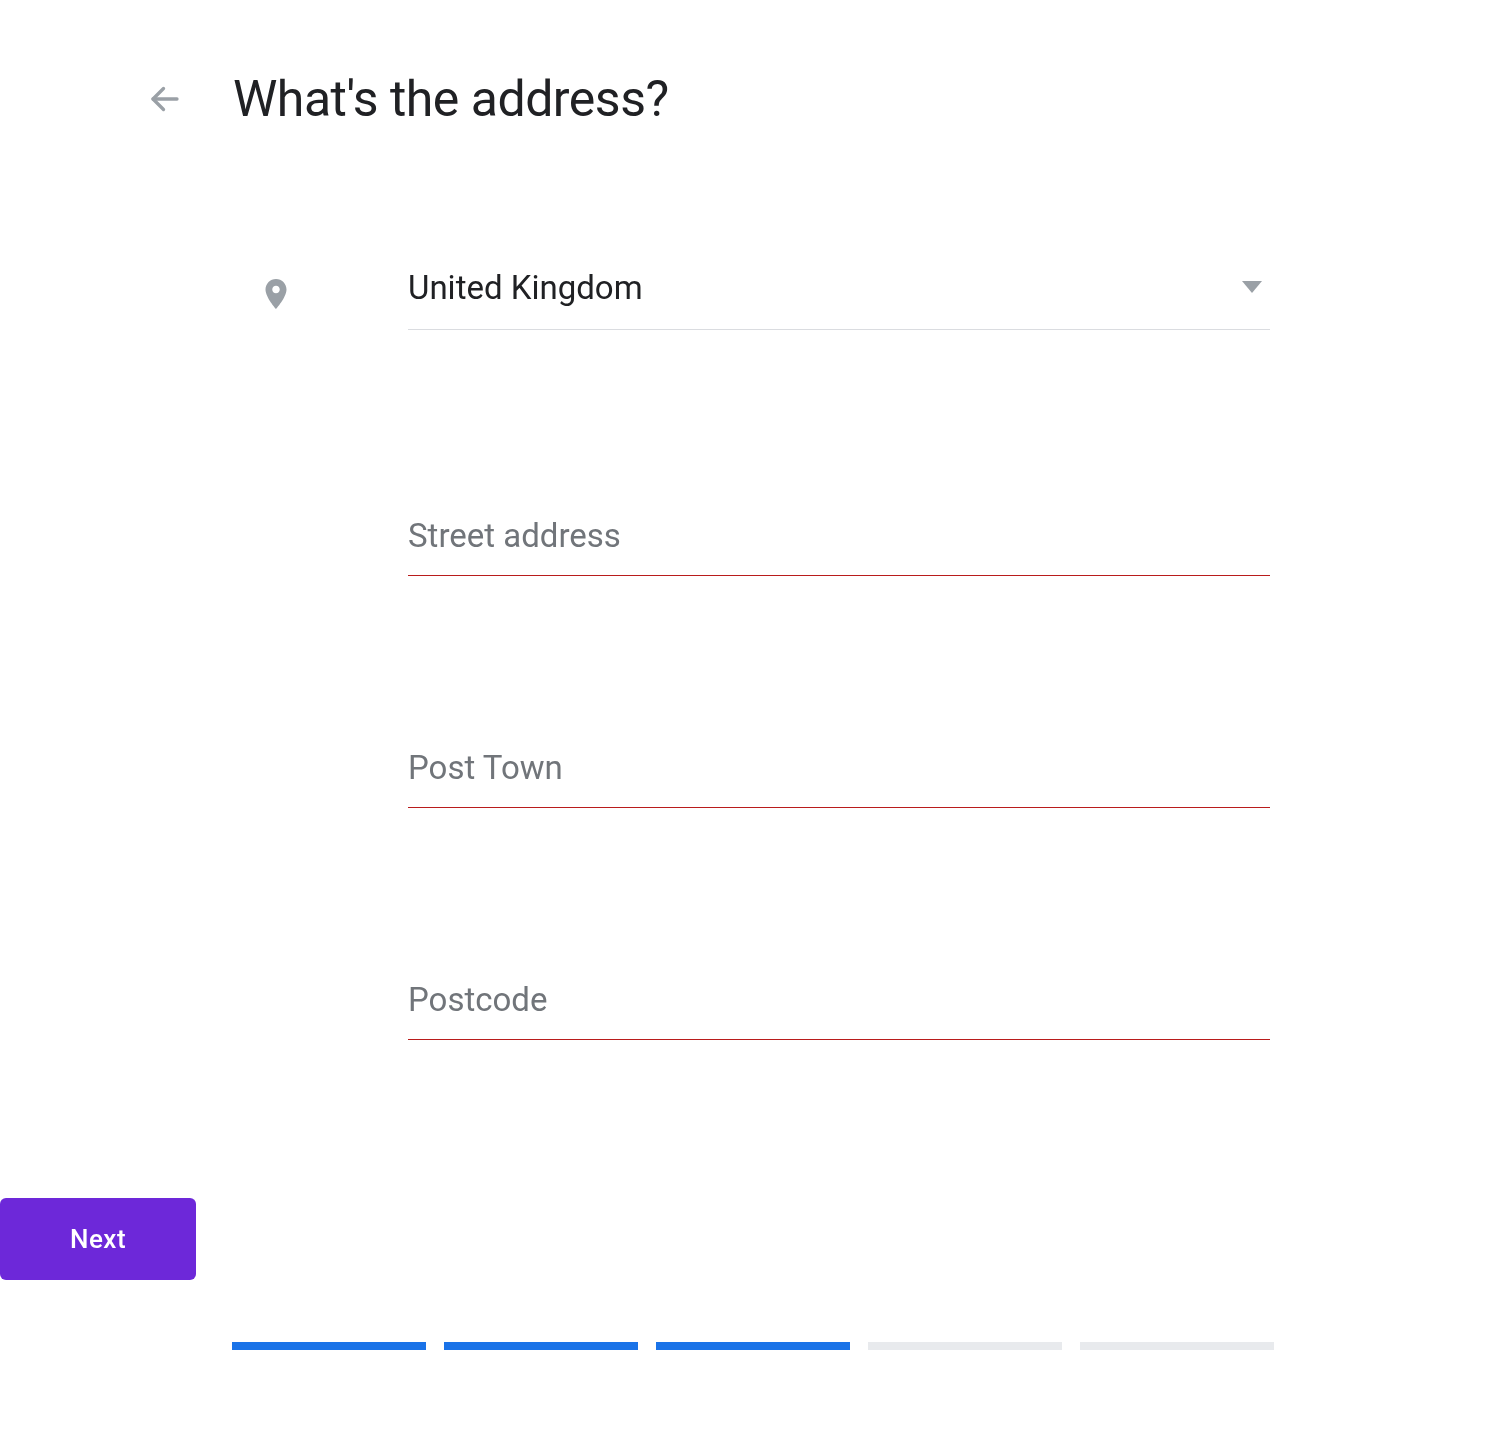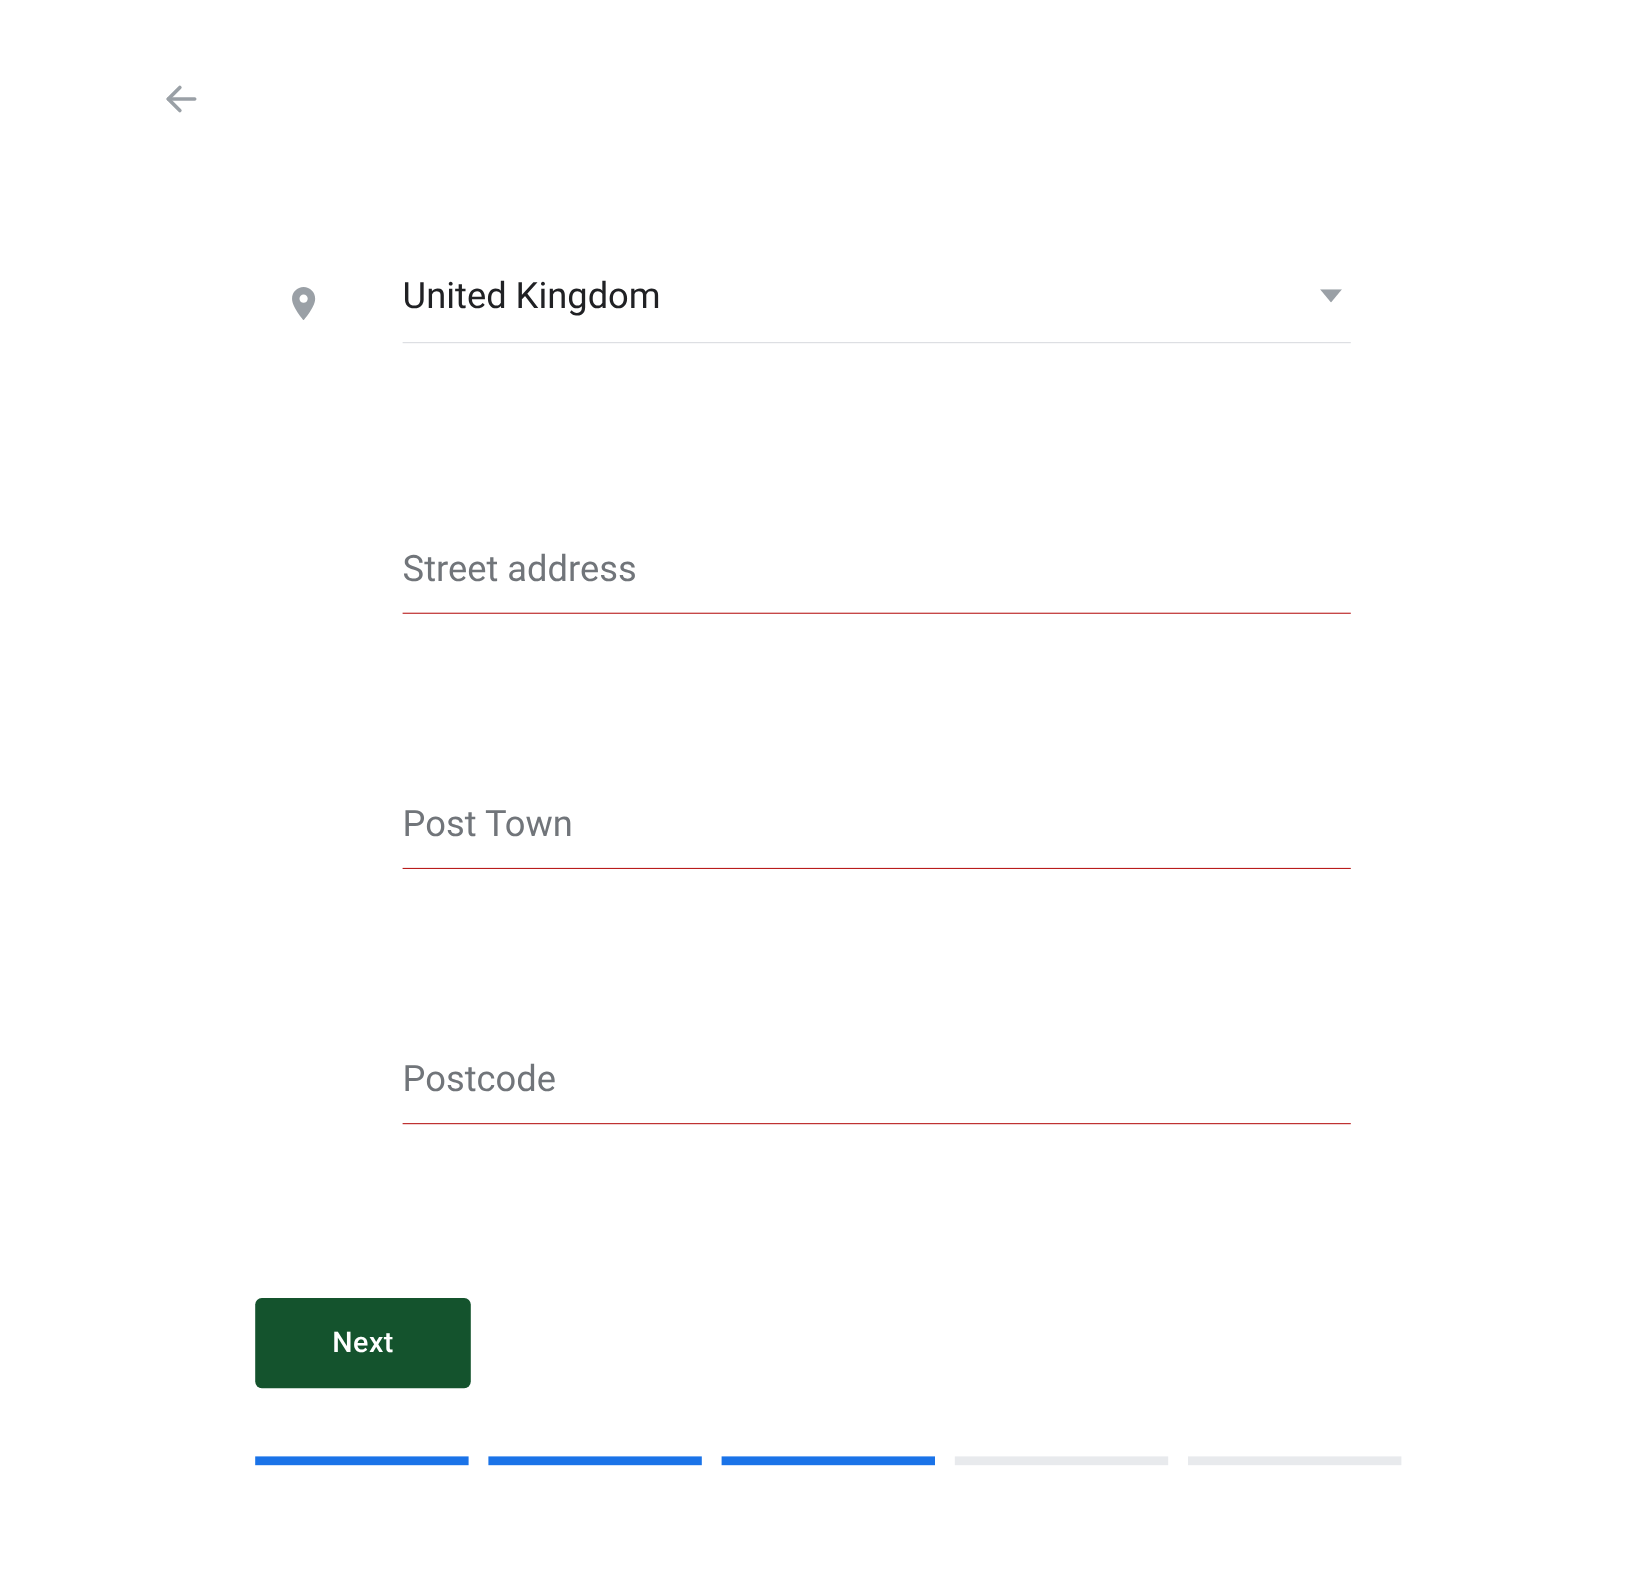--- a/index.html
+++ b/index.html
@@ -48,21 +48,21 @@
     }
     .field-row {
       display: flex;
       align-items: flex-start;
     }
     .location-icon-wrap {
       width: 40px;
       padding-top: 4px;
     }
     .fields-col {
-      margin-left: 68px;
+      margin-left: 110px;
       width: 862px;
     }
     .select-field {
       position: relative;
       border-bottom: 1px solid #dadce0;
       padding-bottom: 22px;
       display: flex;
       align-items: center;
       justify-content: space-between;
       cursor: pointer;
@@ -90,22 +90,21 @@
       color: #71757a;
     }
     .field-spacer-lg {
       height: 180px;
     }
     .field-spacer-md {
       height: 166px;
     }
     .next-button {
       margin-top: 158px;
-      margin-left: 232px;
-      background: #14532d;
+      background: #6d28d9;
       color: #fff;
       border: none;
       border-radius: 6px;
       font-size: 26px;
       font-weight: 500;
       padding: 26px 70px;
       cursor: pointer;
       letter-spacing: 0.5px;
       font-family: inherit;
     }
@@ -131,20 +130,21 @@
 
 <div class="container">
 
   <div class="header-row">
     <div class="back-arrow">
       <svg width="36" height="36" viewBox="0 0 24 24" fill="none" stroke="#9aa0a6" stroke-width="2.2" stroke-linecap="round" stroke-linejoin="round">
         <line x1="20" y1="12" x2="4" y2="12"></line>
         <polyline points="11 5 4 12 11 19"></polyline>
       </svg>
     </div>
+    <h1 class="title">What's the address?</h1>
   </div>
 
   <div class="form-area">
     <div class="field-row">
       <div class="location-icon-wrap">
         <svg width="36" height="44" viewBox="0 0 24 24" fill="#9aa0a6">
           <path d="M12 2C8.13 2 5 5.13 5 9c0 5.25 7 13 7 13s7-7.75 7-13c0-3.87-3.13-7-7-7zm0 9.5c-1.38 0-2.5-1.12-2.5-2.5S10.62 6.5 12 6.5s2.5 1.12 2.5 2.5S13.38 11.5 12 11.5z"></path>
         </svg>
       </div>
 

